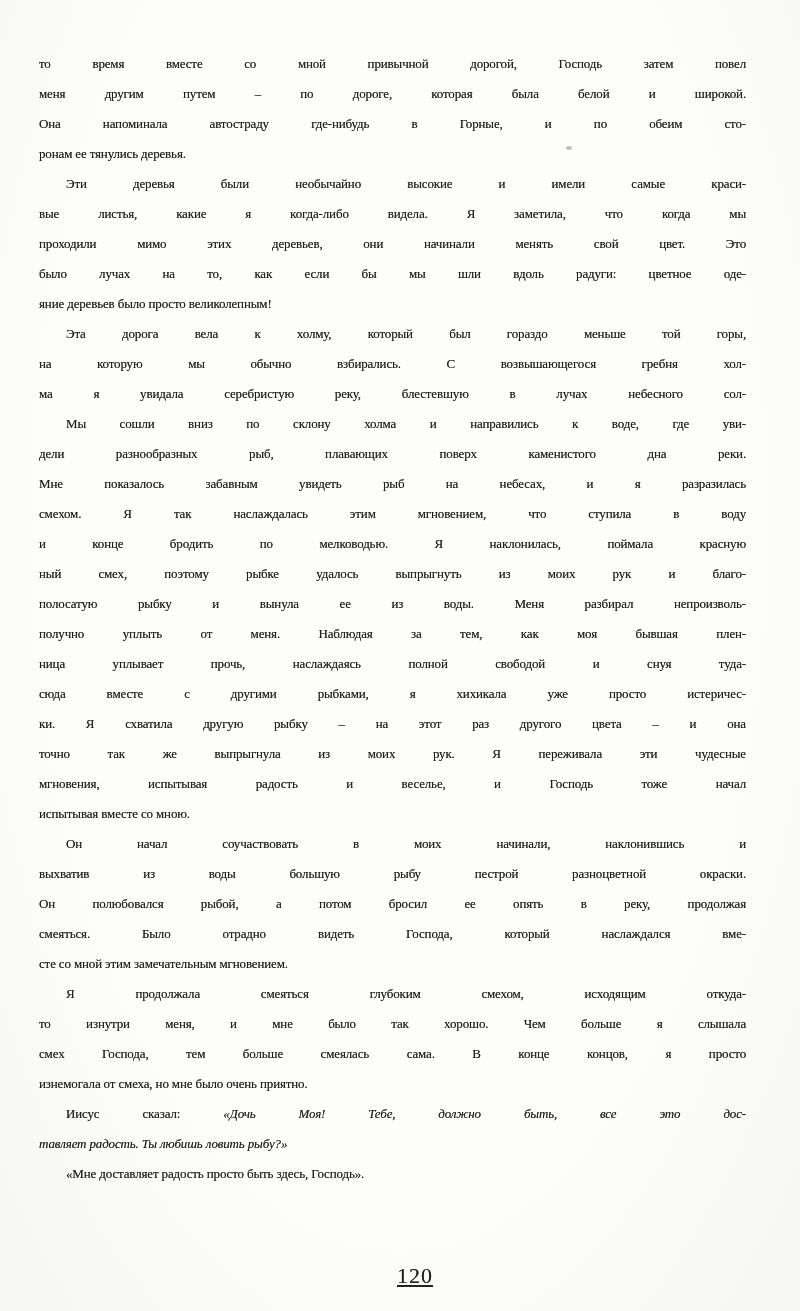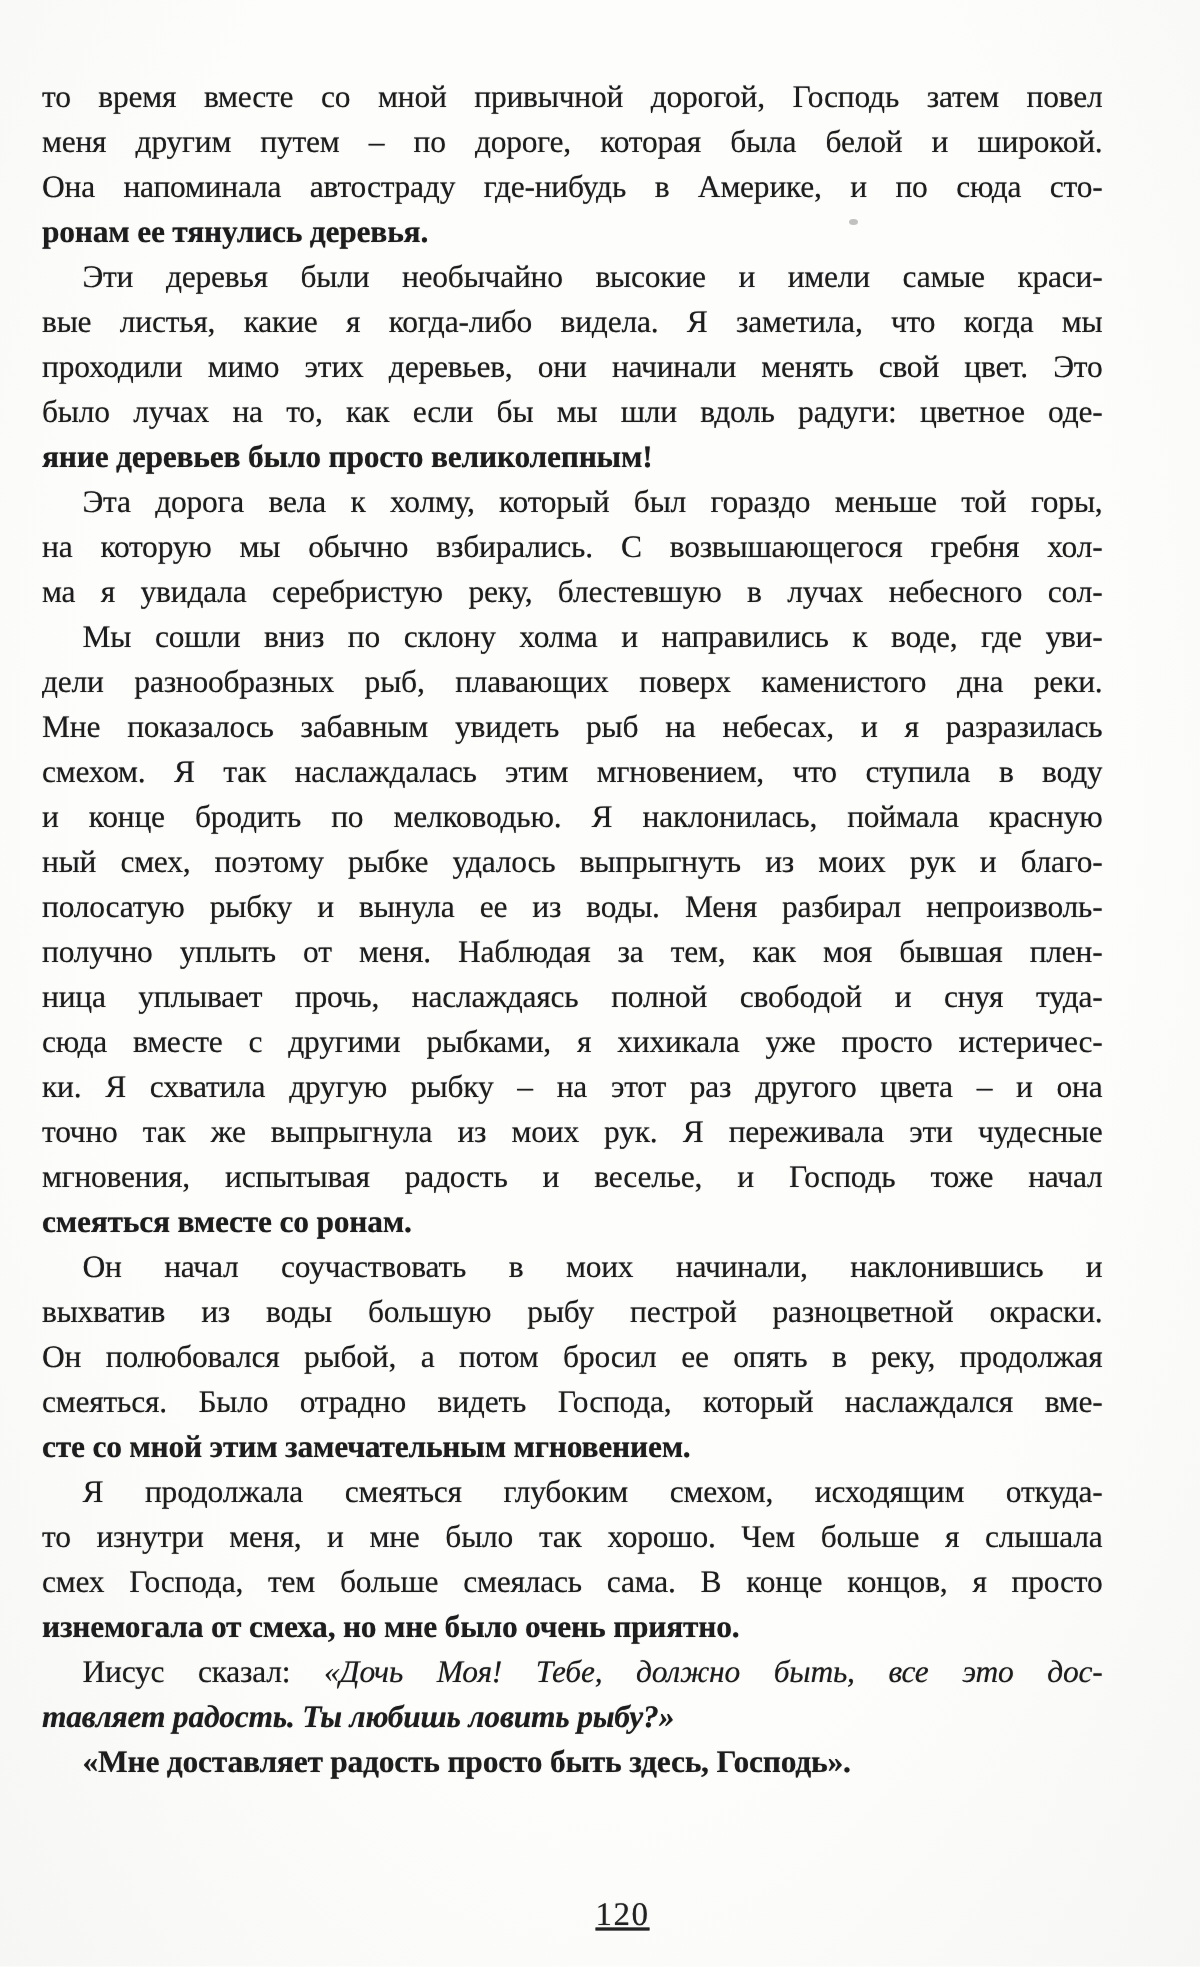--- a/index.html
+++ b/index.html
@@ -16,43 +16,42 @@
     position: relative;
     width: 800px;
     height: 1311px;
     background:
       radial-gradient(ellipse at 50% 40%, rgba(255,255,255,0) 60%, rgba(225,225,222,0.25) 100%),
       #fdfdfc;
     overflow: hidden;
   }
   .text-block {
     position: absolute;
-    left: 28px;
+    left: 39px;
     top: 49px;
     width: 707px;
     color: #1d1d1d;
-    font-size: 21px;
+    font-size: 13px;
     line-height: 30px;
     letter-spacing: -0.15px;
     text-shadow: 0 0 0.6px rgba(25,25,25,0.6);
   }
   .para {
     margin: 0;
   }
   .line {
     height: 30px;
     overflow: hidden;
     text-align: justify;
     text-align-last: justify;
     white-space: normal;
   }
   .line.last {
     text-align: center;
     text-align-last: left;
-    font-weight: bold;
   }
   .line.indent {
     padding-left: 27px;
   }
   .italic {
     font-style: italic;
   }
   .page-number {
     position: absolute;
     left: 15px;
@@ -77,21 +76,21 @@
   }
 </style>
 </head>
 <body>
 
 <div class="page">
   <div class="text-block">
       <div class="para">
         <div class="line"><span>то время вместе со мной привычной дорогой, Господь затем повел</span></div>
         <div class="line"><span>меня другим путем – по дороге, которая была белой и широкой.</span></div>
-        <div class="line"><span>Она напоминала автостраду где-нибудь в Америке, и по сюда сто-</span></div>
+        <div class="line"><span>Она напоминала автостраду где-нибудь в Горные, и по обеим сто-</span></div>
         <div class="line last"><span>ронам ее тянулись деревья.</span></div>
       </div>
       <div class="para">
         <div class="line indent"><span>Эти деревья были необычайно высокие и имели самые краси-</span></div>
         <div class="line"><span>вые листья, какие я когда-либо видела. Я заметила, что когда мы</span></div>
         <div class="line"><span>проходили мимо этих деревьев, они начинали менять свой цвет. Это</span></div>
         <div class="line"><span>было лучах на то, как если бы мы шли вдоль радуги: цветное оде-</span></div>
         <div class="line last"><span>яние деревьев было просто великолепным!</span></div>
       </div>
       <div class="para">
@@ -106,21 +105,21 @@
         <div class="line"><span>смехом. Я так наслаждалась этим мгновением, что ступила в воду</span></div>
         <div class="line"><span>и конце бродить по мелководью. Я наклонилась, поймала красную</span></div>
         <div class="line"><span>ный смех, поэтому рыбке удалось выпрыгнуть из моих рук и благо-</span></div>
         <div class="line"><span>полосатую рыбку и вынула ее из воды. Меня разбирал непроизволь-</span></div>
         <div class="line"><span>получно уплыть от меня. Наблюдая за тем, как моя бывшая плен-</span></div>
         <div class="line"><span>ница уплывает прочь, наслаждаясь полной свободой и снуя туда-</span></div>
         <div class="line"><span>сюда вместе с другими рыбками, я хихикала уже просто истеричес-</span></div>
         <div class="line"><span>ки. Я схватила другую рыбку – на этот раз другого цвета – и она</span></div>
         <div class="line"><span>точно так же выпрыгнула из моих рук. Я переживала эти чудесные</span></div>
         <div class="line"><span>мгновения, испытывая радость и веселье, и Господь тоже начал</span></div>
-        <div class="line last"><span>смеяться вместе со ронам.</span></div>
+        <div class="line last"><span>испытывая вместе со мною.</span></div>
       </div>
       <div class="para">
         <div class="line indent"><span>Он начал соучаствовать в моих начинали, наклонившись и</span></div>
         <div class="line"><span>выхватив из воды большую рыбу пестрой разноцветной окраски.</span></div>
         <div class="line"><span>Он полюбовался рыбой, а потом бросил ее опять в реку, продолжая</span></div>
         <div class="line"><span>смеяться. Было отрадно видеть Господа, который наслаждался вме-</span></div>
         <div class="line last"><span>сте со мной этим замечательным мгновением.</span></div>
       </div>
       <div class="para">
         <div class="line indent"><span>Я продолжала смеяться глубоким смехом, исходящим откуда-</span></div>

